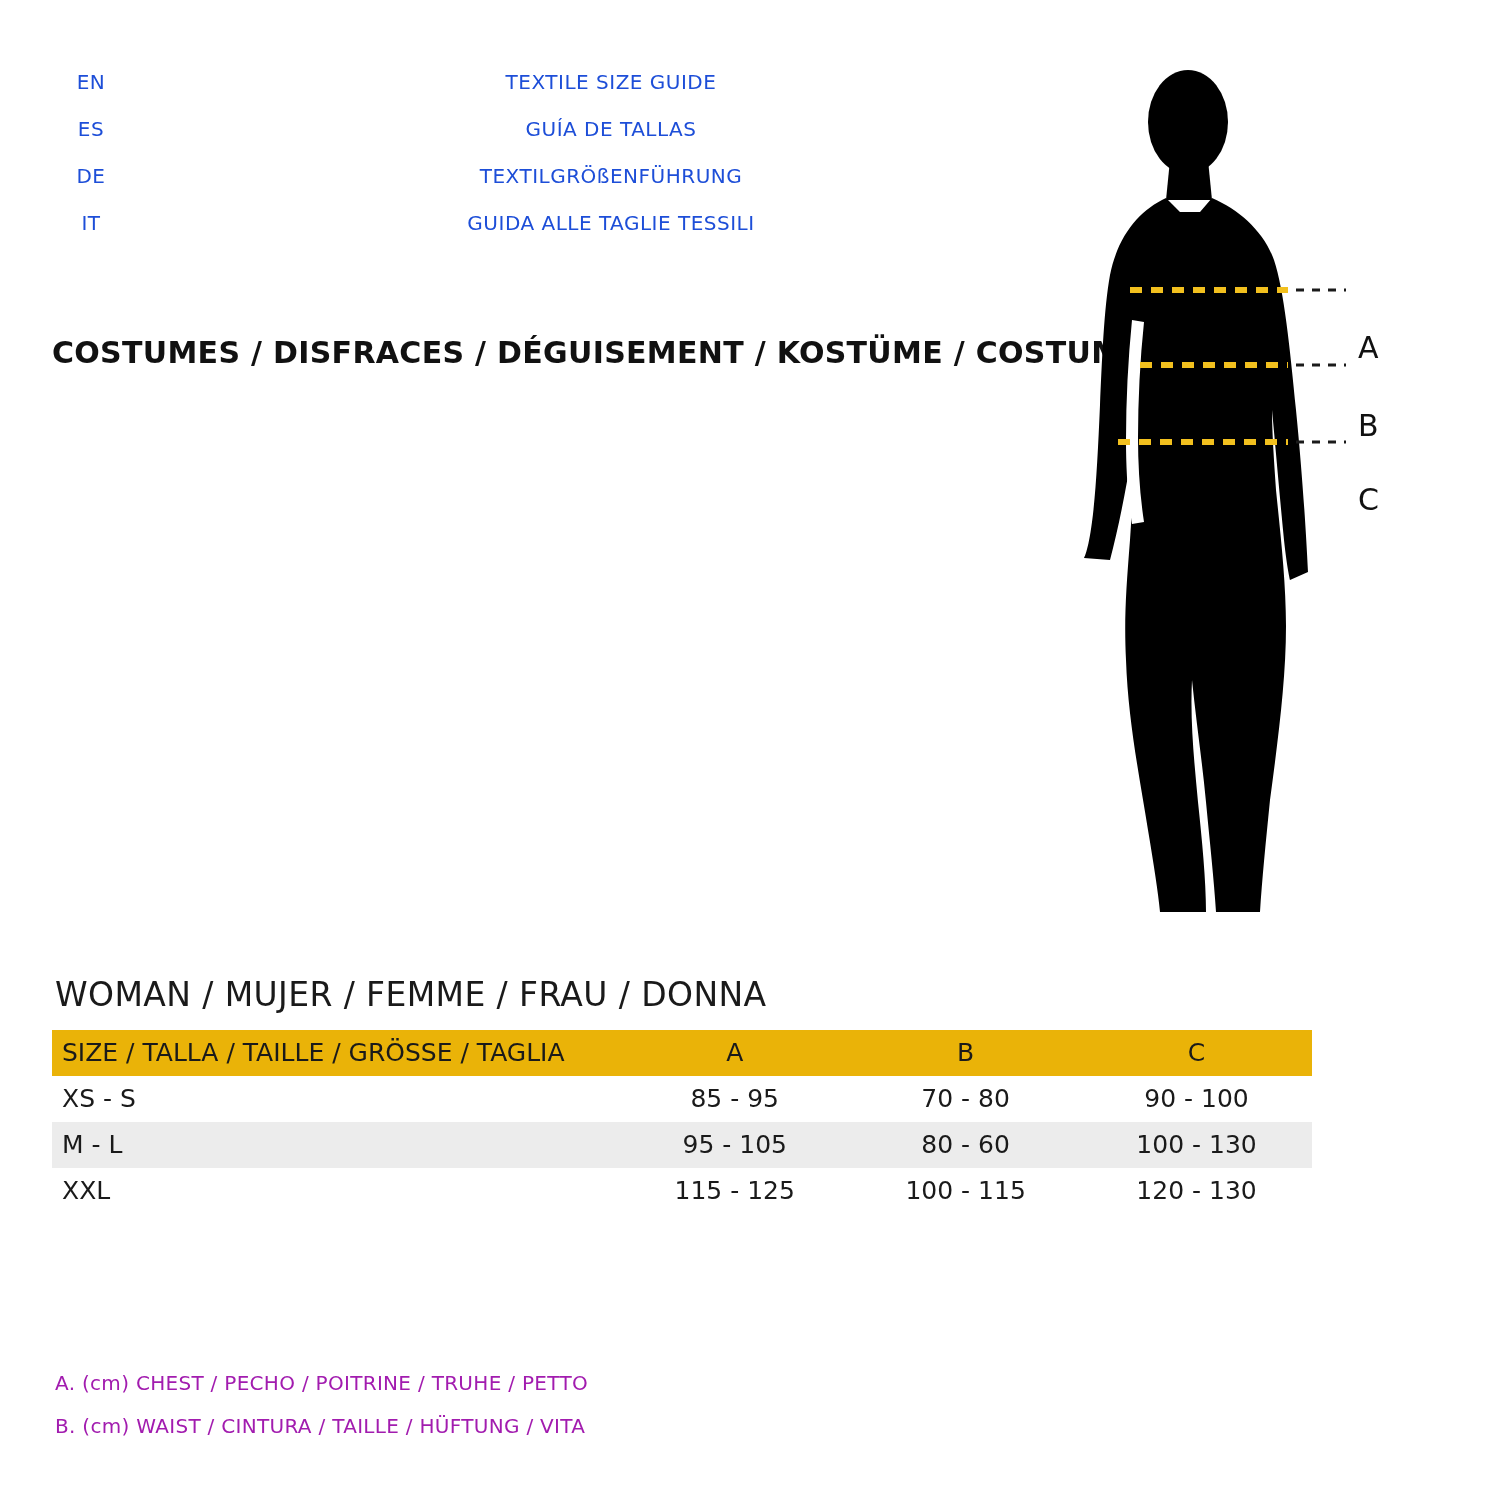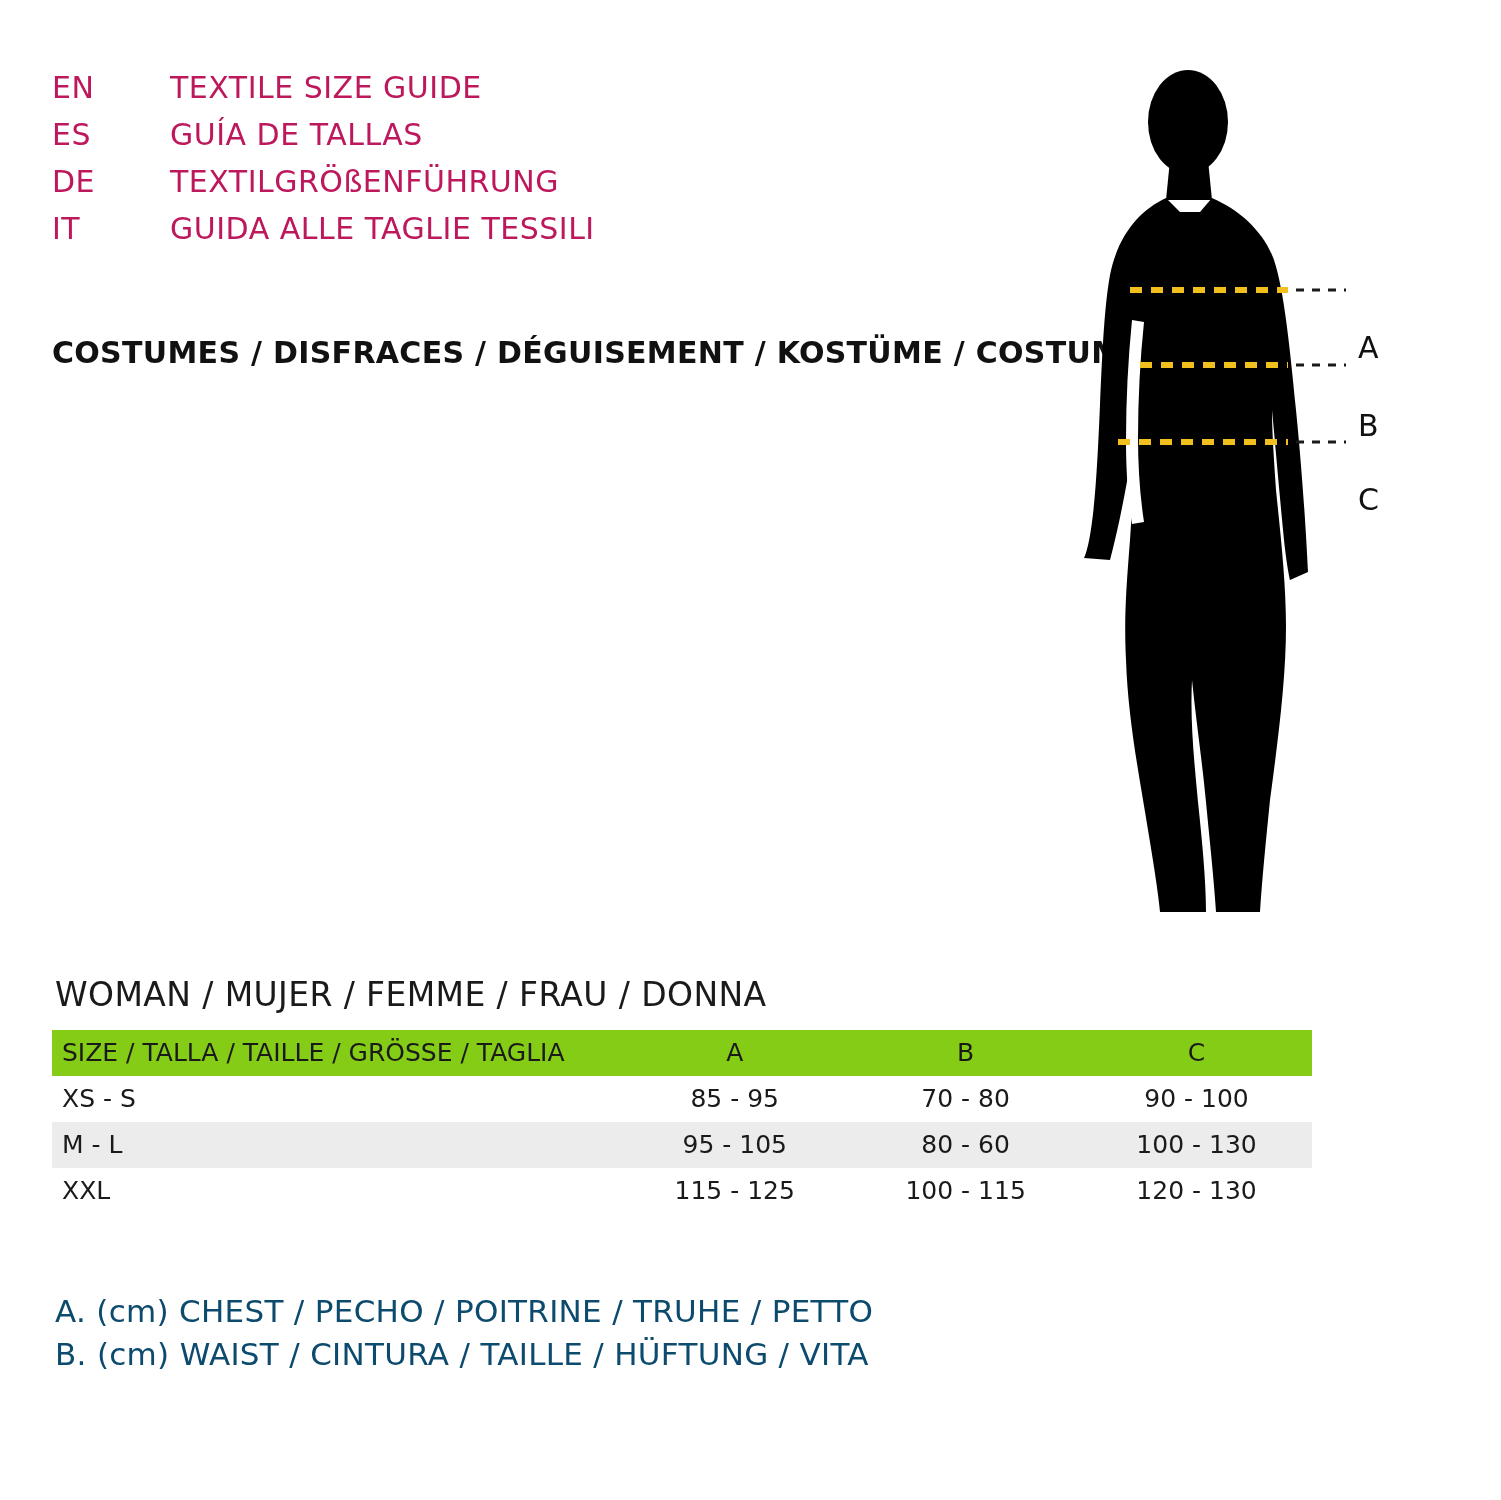--- a/index.html
+++ b/index.html
@@ -20,23 +20,24 @@
   .lang-block {
     position: absolute;
     left: 52px;
     top: 70px;
     width: 1000px;
   }
   .lang-row {
     display: flex;
     align-items: baseline;
     height: 47px;
-    font-size: 30px;
+    font-size: 20px;
     letter-spacing: 0.5px;
-    color: #be185d;
+    color: #1d4ed8;
+    text-align: center;
   }
   .lang-code {
     width: 78px;
     flex: 0 0 78px;
   }
   .lang-text {
     flex: 1 1 auto;
     margin-left: 40px;
   }
 
@@ -91,21 +92,21 @@
     border-collapse: collapse;
     font-size: 25px;
   }
   table.size-table th,
   table.size-table td {
     padding: 8px 0 9px 0;
     font-weight: normal;
     color: #1a1a1a;
   }
   table.size-table thead tr {
-    background: #84cc16;
+    background: #eab308;
     border-radius: 18px;
   }
   table.size-table tbody tr:nth-child(odd) {
     background: #ffffff;
   }
   table.size-table tbody tr:nth-child(even) {
     background: #ececec;
   }
   .col-size {
     text-align: left;
@@ -114,25 +115,25 @@
   }
   .col-m {
     text-align: center;
     width: 232px;
   }
 
   
   .legend {
     position: absolute;
     left: 55px;
-    top: 1290px;
-    font-size: 31px;
+    top: 1362px;
+    font-size: 20px;
     line-height: 43px;
     letter-spacing: 0.3px;
-    color: #0c4a6e;
+    color: #a21caf;
   }
 </style>
 </head>
 <body>
 
 <div class="lang-block">
   <div class="lang-row">
     <div class="lang-code">EN</div>
     <div class="lang-text">TEXTILE SIZE GUIDE</div>
   </div>

